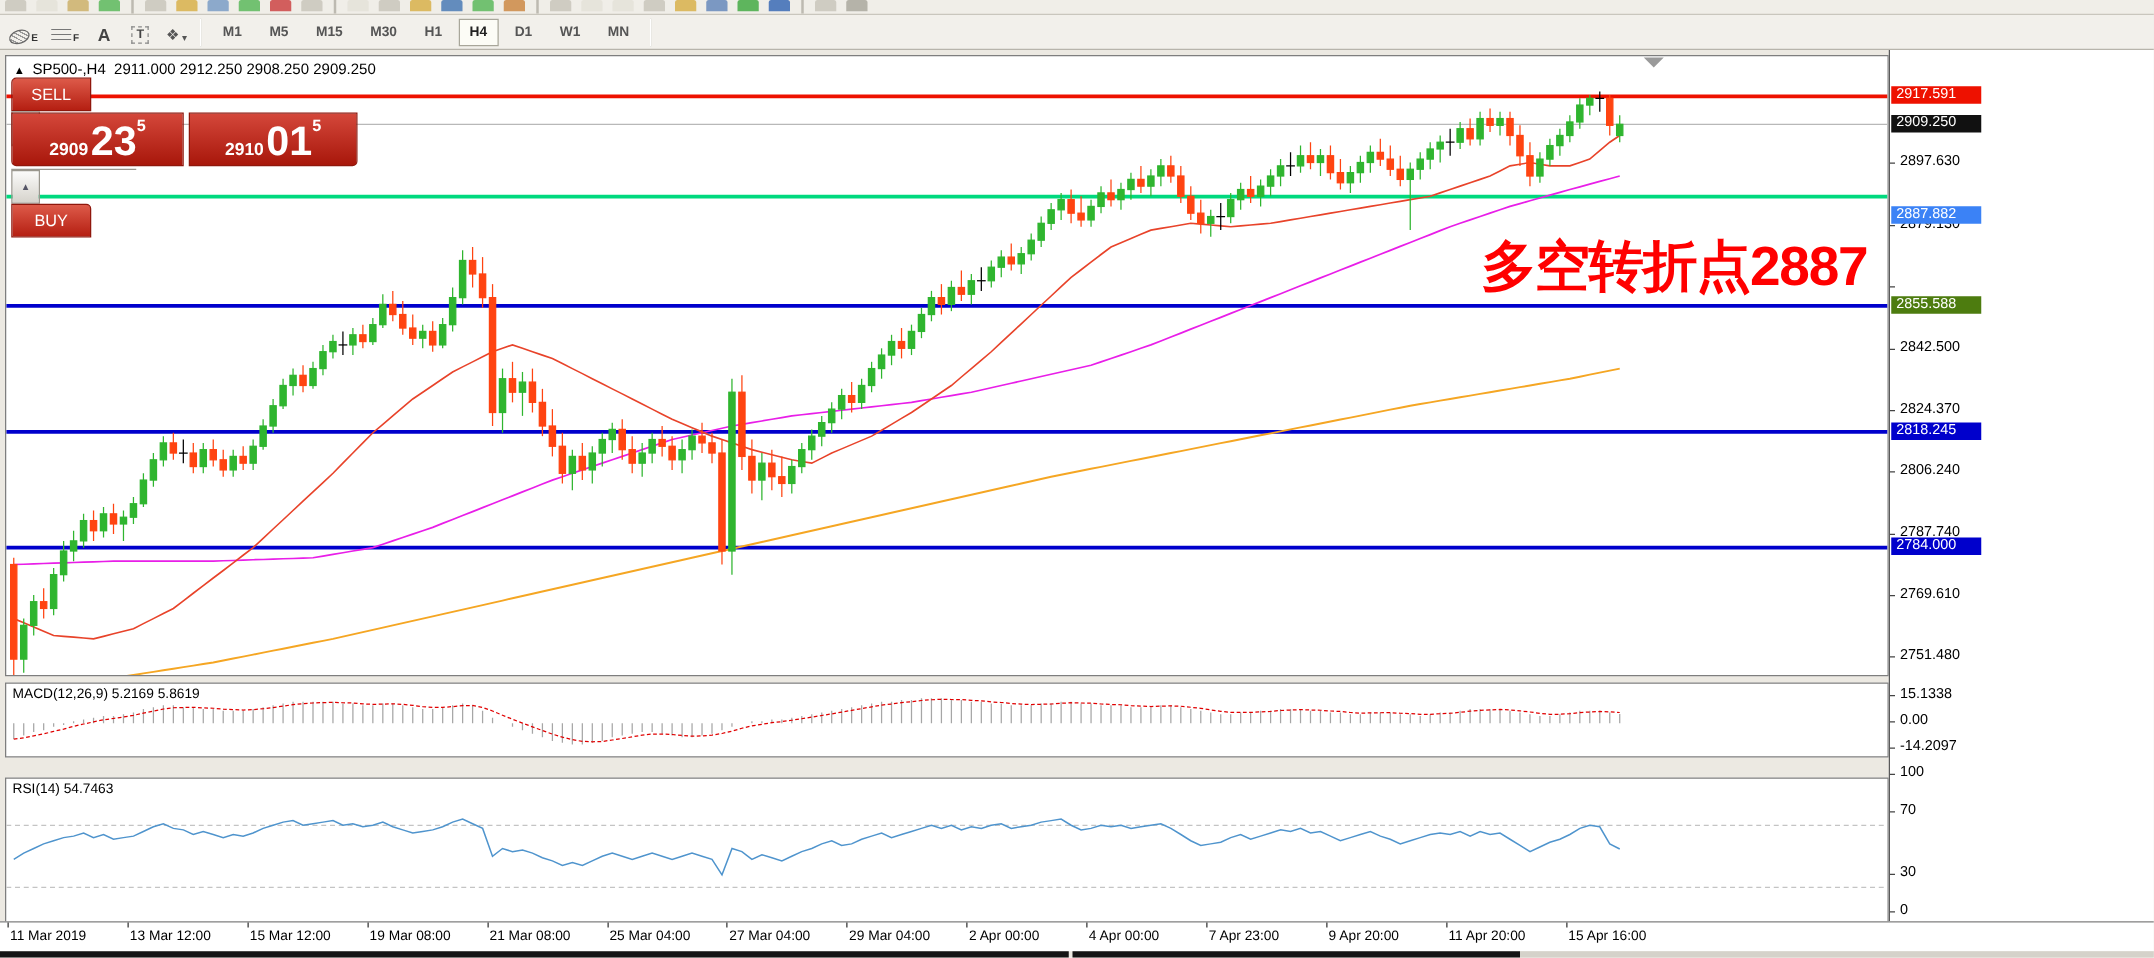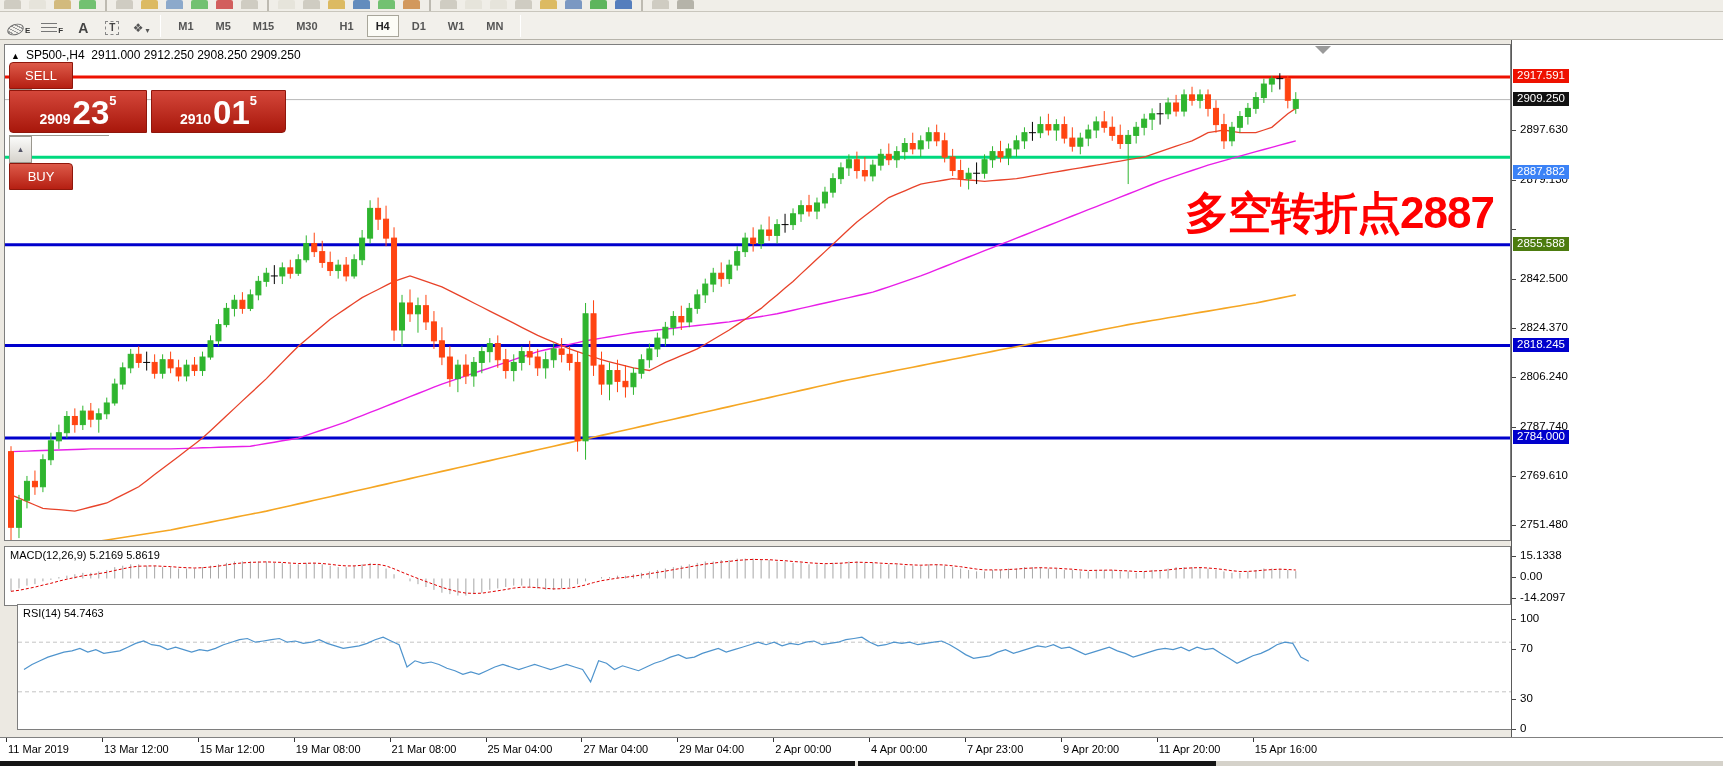--- a/index.html
+++ b/index.html
@@ -28,21 +28,21 @@
   .caret { font-size:8px; color:#555; margin-left:2px; }
   .tb-sep { width:1px; height:22px; background:#b3b0a7; border-right:1px solid #fff; margin:0 6px; }
   .tf-btn { font-size:11px; font-weight:bold; color:#555; padding:4px 8px; margin:0 2px;
     border:1px solid transparent; line-height:12px; }
   .tf-btn.active { background:#fcfcf6; border:1px solid #a8a69a; color:#222; }
 
   
   .panel { position:absolute; left:4px; width:1507px; background:#fff; border:1px solid #7e7e7e; }
   #main-panel { top:44px; height:497px; }
   #macd-panel { top:546px; height:60px; }
-  #rsi-panel  { top:604px; height:126px;margin-left:13px; }
+  #rsi-panel  { top:622px; height:126px; }
   .panel svg { position:absolute; left:0; top:0; }
   .ind-label { position:absolute; left:5px; top:2px; font-size:11px; color:#000; z-index:3; }
 
   #symbol-title { position:absolute; left:6px; top:3px; font-size:12px; color:#000; z-index:4; }
   #symbol-title .tri { font-size:9px; margin-right:6px; }
 
   
   #oneclick { position:absolute; left:4px; top:17px; width:277px; z-index:5; font-family:"Liberation Sans",sans-serif; }
   #oc-row1 { display:flex; height:27px;flex-direction:column; }
   .oc-btn { color:#fff; font-size:13px; text-align:center; line-height:25px;
@@ -65,21 +65,21 @@
   #annotation { position:absolute; left:1180px; top:139px; z-index:4;
     font-size:44px; font-weight:bold; letter-spacing:-1px; white-space:nowrap; }
   #scroll-marker { position:absolute; left:1310px; top:1px; width:0; height:0; z-index:4;
     border-left:8px solid transparent; border-right:8px solid transparent; border-top:8px solid #9a9a9a; }
 
   
   #price-axis { position:absolute; left:1511px; top:40px; width:212px; height:697px;
     background:#fff; border-left:1px solid #5a5a5a; }
   .axis-label { position:absolute; left:8px; font-size:11.5px; color:#000; white-space:nowrap; }
   .axis-tick { position:absolute; left:0; width:4px; height:1px; background:#444; }
-  .axis-box { position:absolute; left:1px; width:56px; font-size:11.5px; color:#fff;
+  .axis-box { position:absolute; left:1px; width:72px; font-size:11.5px; color:#fff;
     padding:0 0 1px 4px; line-height:13px; white-space:nowrap; }
 
   
   #time-axis { position:absolute; left:0; top:737px; width:1723px; height:24px; background:#fff;
     border-top:1px solid #808080;text-decoration:underline; }
   .time-label { position:absolute; top:5px; font-size:11px; color:#000; white-space:nowrap; }
   .time-tick { position:absolute; top:0; width:1px; height:4px; background:#333; }
 
   
   .bstrip { position:absolute; top:761px; height:5px; }

